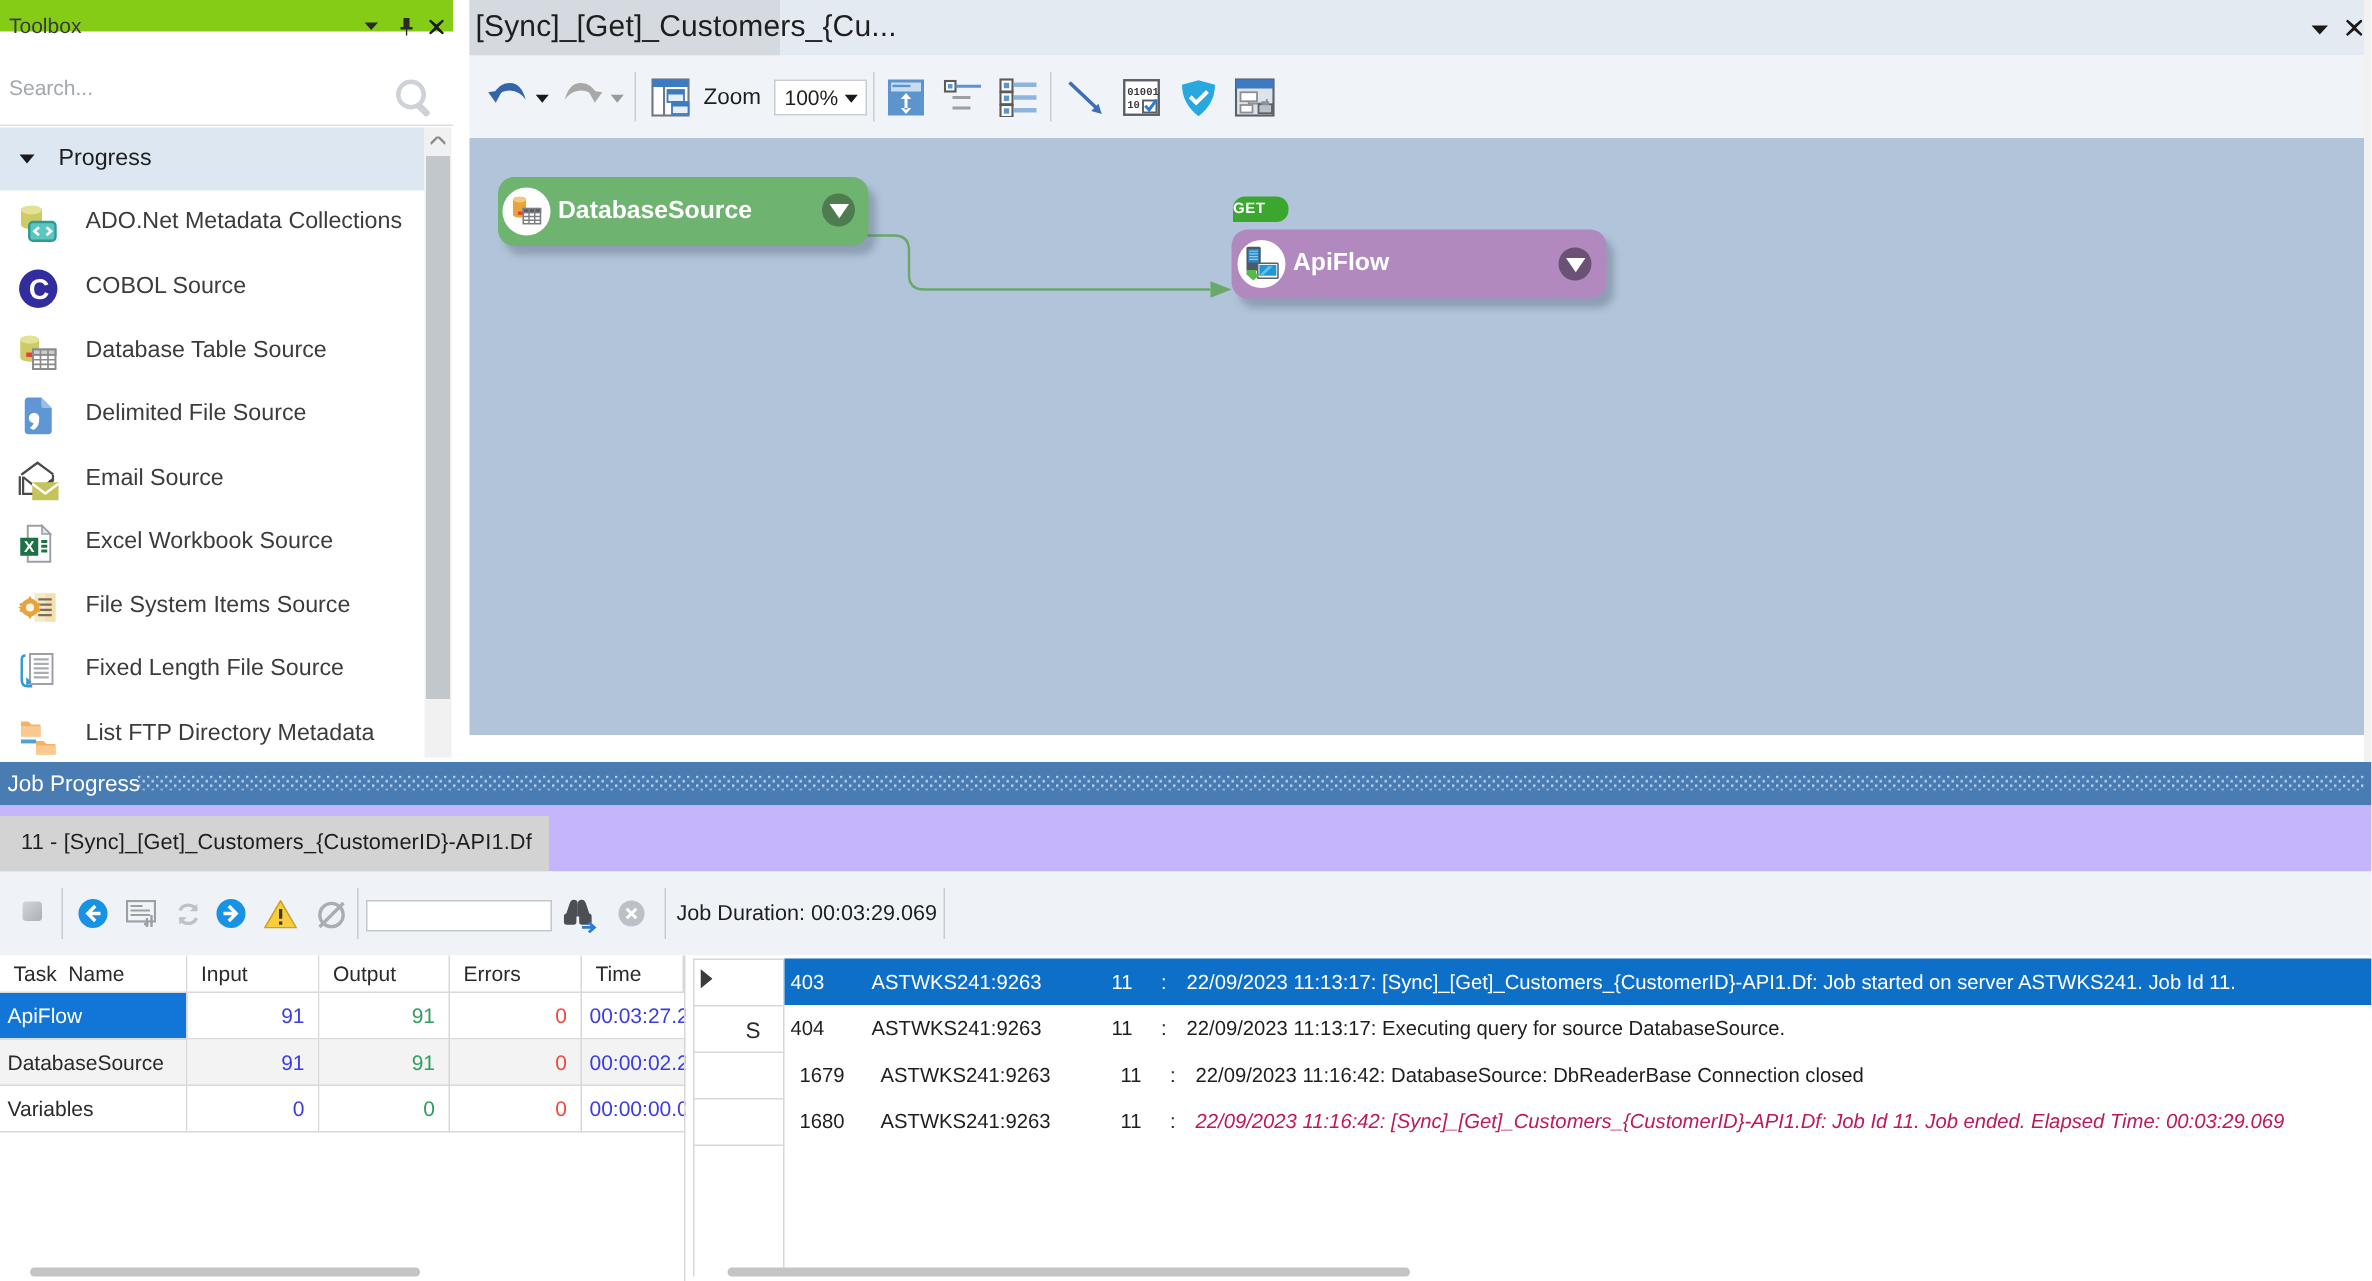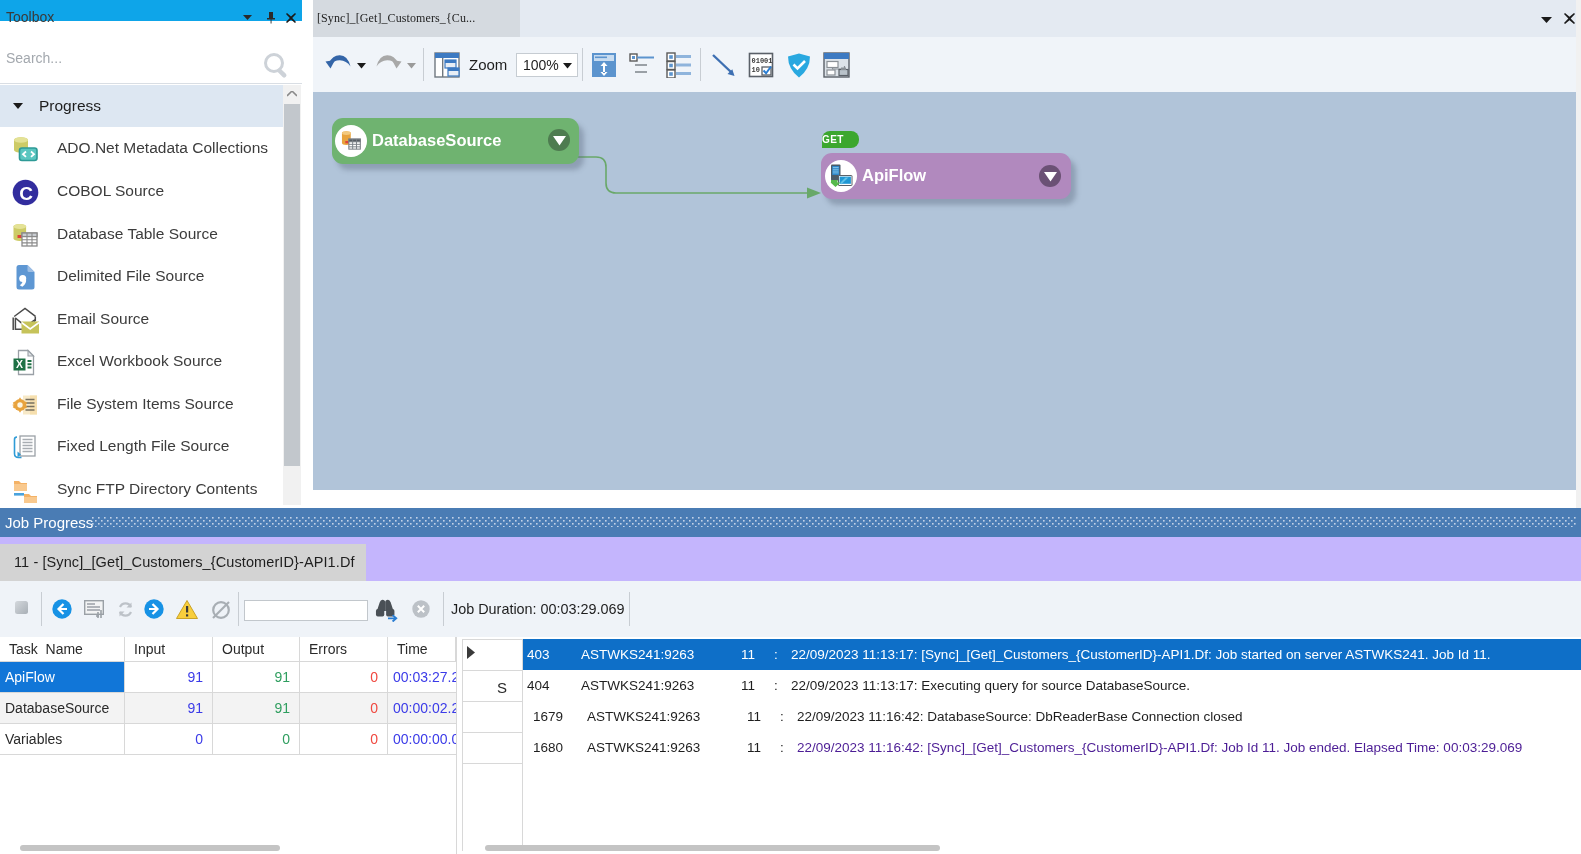--- a/index.html
+++ b/index.html
@@ -6,21 +6,21 @@
 html,body { width:1581px; height:854px; overflow:hidden; background:#fff;
   font-family:"Liberation Sans", sans-serif; }
 .abs { position:absolute; }
 body { position:relative; }
 svg { display:block; }
 </style>
 </head>
 <body>
 
 <div class="abs" id="toolbox" style="left:0;top:0;width:302px;height:505px;background:#fff;">
-  <div class="abs" style="left:0;top:0;width:302px;height:21px;background:#0ea5e9;">
+  <div class="abs" style="left:0;top:0;width:302px;height:21px;background:#84cc16;">
     <div class="abs" style="left:6px;top:0;height:34px;line-height:34px;font-size:14px;color:#3A3A3A;">Toolbox</div>
     <svg class="abs" style="left:243px;top:14px" width="10" height="7">
         <path d="M0 1 L9 1 L4.5 6 Z" fill="#2A2A2A"></path>
       </svg>
     <svg class="abs" style="left:264px;top:11px" width="12" height="13">
         <path d="M5 1 h4 v6 h-4 z M3 7 h8 v1.6 h-8 z M6.6 8.6 h0.9 v4 h-0.9 z" fill="#2A2A2A"></path>
       </svg>
     <svg class="abs" style="left:286px;top:13px" width="10" height="10">
         <path d="M1 0 L5 3.4 L9 0 L10 1 L6.2 5 L10 9 L9 10 L5 6.6 L1 10 L0 9 L3.8 5 L0 1 Z" fill="#1A1A1A"></path>
       </svg>
@@ -120,40 +120,40 @@
       <div class="abs" style="left:57px;top:437px;font-size:15.5px;color:#3C3C3C;white-space:nowrap;">Fixed Length File Source</div>
       <div class="abs" style="left:12px;top:477px;width:27px;height:27px;">
         <svg width="27" height="27" viewBox="0 0 27 27">
           <path d="M2 4 h5 l2 2 h6 v8 h-13 z" fill="#F4B266"></path>
           <rect x="2" y="7" width="13" height="7" fill="#F9C98E"></rect>
           <rect x="2" y="16" width="10" height="2.6" fill="#4AA3DD"></rect>
           <path d="M12 17 h5 l2 2 h6 v7 h-13 z" fill="#F4B266"></path>
           <rect x="12" y="20" width="13" height="6" fill="#F9C98E"></rect>
         </svg>
       </div>
-      <div class="abs" style="left:57px;top:480px;font-size:15.5px;color:#3C3C3C;white-space:nowrap;">Sync FTP Directory Contents</div>
+      <div class="abs" style="left:57px;top:480px;font-size:15.5px;color:#3C3C3C;white-space:nowrap;">List FTP Directory Metadata</div>
     </div>
 
   <div class="abs" style="left:283px;top:85px;width:18px;height:420px;background:#F1F1F1;">
     <svg class="abs" style="left:4px;top:6px" width="10" height="6">
         <path d="M0 5 L5 0 L10 5" fill="none" stroke="#8A8A8A" stroke-width="1.6"></path>
       </svg>
     <div class="abs" style="left:1px;top:19px;width:16px;height:362px;background:#C2C7CC;"></div>
   </div>
 </div>
 
 <div class="abs" style="left:302px;top:0;width:11px;height:508px;background:#fff;"></div>
 
 <div class="abs" style="left:1576px;top:0;width:5px;height:508px;background:#F1F1F1;"></div>
 
 <div class="abs" style="left:313px;top:0;width:1263px;height:508px;background:#fff;">
 
   <div class="abs" style="left:0;top:0;width:1263px;height:37px;background:#E4EAF2;">
     <div class="abs" style="left:0;top:0;width:207px;height:37px;background:#D5DAE0;">
-      <div class="abs" style="left:4px;top:0;height:37px;line-height:37px;font-size:12px;letter-spacing:0.1px;color:#1E1E1E;white-space:nowrap;font-family:Liberation Serif, serif;">[Sync]_[Get]_Customers_{Cu...</div>
+      <div class="abs" style="left:4px;top:0;height:37px;line-height:37px;font-size:20px;letter-spacing:0.1px;color:#1E1E1E;white-space:nowrap;">[Sync]_[Get]_Customers_{Cu...</div>
     </div>
     <svg class="abs" style="left:1228px;top:16px" width="12" height="8">
         <path d="M0 1 L11 1 L5.5 7 Z" fill="#1A1A1A"></path>
       </svg>
     <svg class="abs" style="left:1251px;top:13px" width="11" height="11">
         <path d="M1 0 L5.5 3.8 L10 0 L11 1.1 L6.7 5.5 L11 9.9 L10 11 L5.5 7.2 L1 11 L0 9.9 L4.3 5.5 L0 1.1 Z" fill="#1A1A1A"></path>
       </svg>
   </div>
 
   <div class="abs" style="left:0;top:37px;width:1263px;height:55px;background:#F0F4F9;">
@@ -462,18 +462,18 @@
           <div class="abs" style="left:64px;top:0;height:31px;line-height:31px;font-size:13.5px;color:#1E1E1E;">ASTWKS241:9263</div>
           <div class="abs" style="left:224px;top:0;height:31px;line-height:31px;font-size:13.5px;color:#1E1E1E;">11</div>
           <div class="abs" style="left:257px;top:0;height:31px;line-height:31px;font-size:13.5px;color:#1E1E1E;">:</div>
           <div class="abs" style="left:274px;top:0;height:31px;line-height:31px;font-size:13.5px;color:#1E1E1E;white-space:nowrap;">22/09/2023 11:16:42: DatabaseSource: DbReaderBase Connection closed</div>
         </div>
         <div class="abs" style="left:66px;top:95px;width:1058px;height:31px;">
           <div class="abs" style="left:10px;top:0;height:31px;line-height:31px;font-size:13.5px;color:#1E1E1E;">1680</div>
           <div class="abs" style="left:64px;top:0;height:31px;line-height:31px;font-size:13.5px;color:#1E1E1E;">ASTWKS241:9263</div>
           <div class="abs" style="left:224px;top:0;height:31px;line-height:31px;font-size:13.5px;color:#1E1E1E;">11</div>
           <div class="abs" style="left:257px;top:0;height:31px;line-height:31px;font-size:13.5px;color:#1E1E1E;">:</div>
-          <div class="abs" style="left:274px;top:0;height:31px;line-height:31px;font-size:13.5px;color:#4c1d95;white-space:nowrap;">22/09/2023 11:16:42: [Sync]_[Get]_Customers_{CustomerID}-API1.Df: Job Id 11. Job ended. Elapsed Time: 00:03:29.069</div>
+          <div class="abs" style="left:274px;top:0;height:31px;line-height:31px;font-size:13.5px;color:#be185d;white-space:nowrap;font-style:italic;">22/09/2023 11:16:42: [Sync]_[Get]_Customers_{CustomerID}-API1.Df: Job Id 11. Job ended. Elapsed Time: 00:03:29.069</div>
         </div>
         <div class="abs" style="left:28px;top:208px;width:455px;height:6px;background:#C4C4C4;border-radius:3px;"></div>
       </div>
   </div>
 </div>
 
 </body></html>

